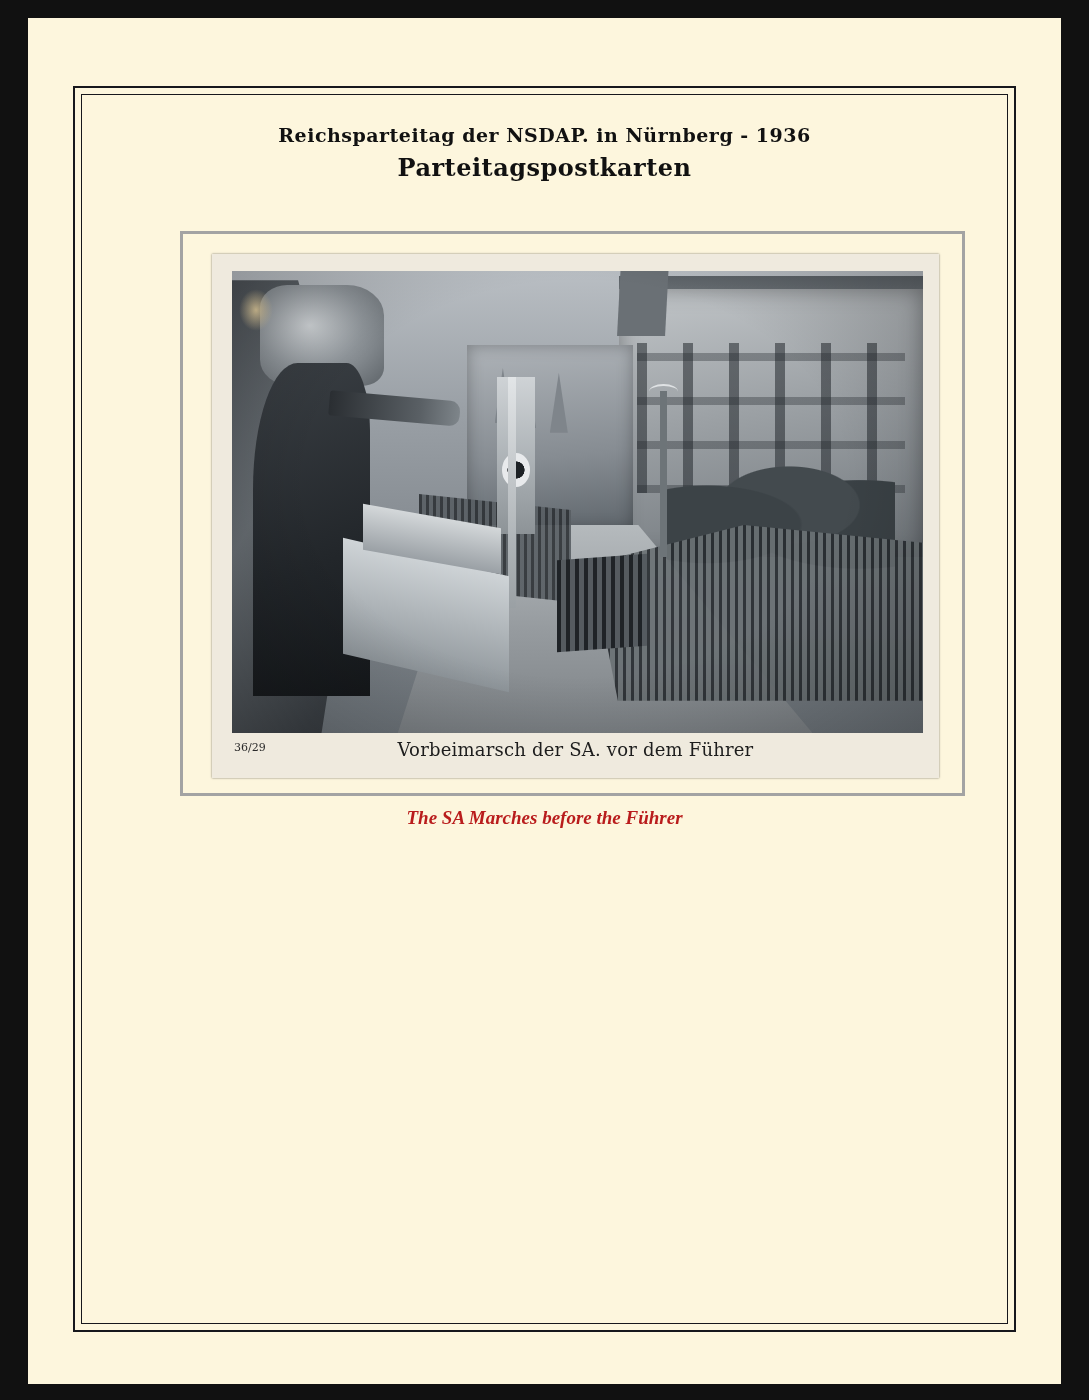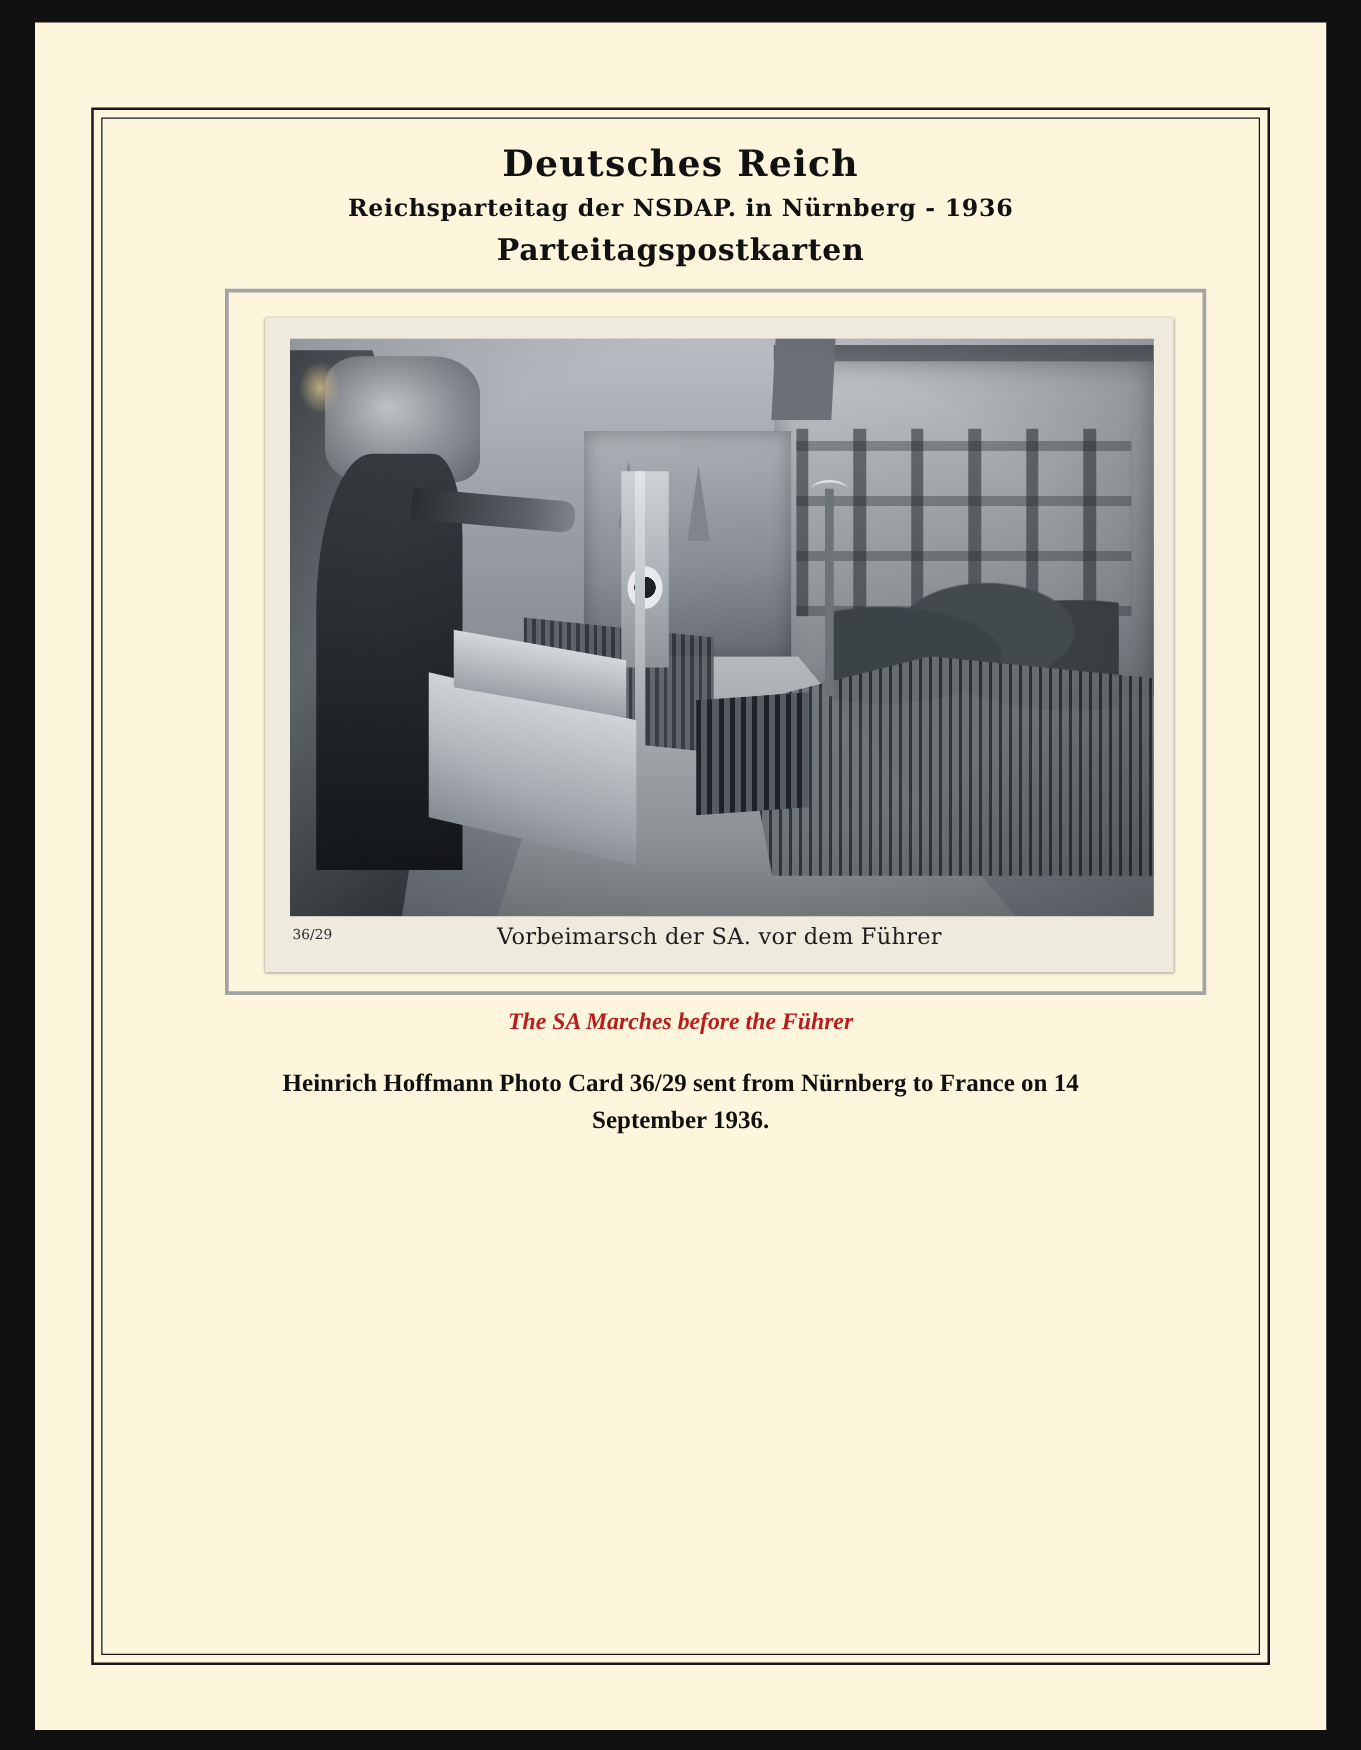--- a/index.html
+++ b/index.html
@@ -353,21 +353,20 @@
 
 <div class="page-frame">
 
   <div class="album-sheet">
 
     <div class="rule-outer">
       <div class="rule-inner"></div>
     </div>
 
     <div class="heading">
-      <div class="line1">Deutsches Reich</div>
       <div class="line2">Reichsparteitag der NSDAP. in Nürnberg - 1936</div>
       <div class="line3">Parteitagspostkarten</div>
     </div>
 
     <div class="card-mount">
       <div class="postcard">
 
         <div class="photo">
           <div class="ph-sky"></div>
           <div class="ph-roof-right"></div>
@@ -394,16 +393,15 @@
           <div class="ph-stain"></div>
           <div class="ph-vignette"></div>
         </div>
 
         <div class="card-code">36/29</div>
         <div class="card-caption">Vorbeimarsch der SA. vor dem Führer</div>
       </div>
     </div>
 
     <div class="caption-italic">The SA Marches before the Führer</div>
-    <div class="caption-body">Heinrich Hoffmann Photo Card 36/29 sent from Nürnberg to France on 14 September 1936.</div>
 
   </div>
 </div>
 
 </body></html>

